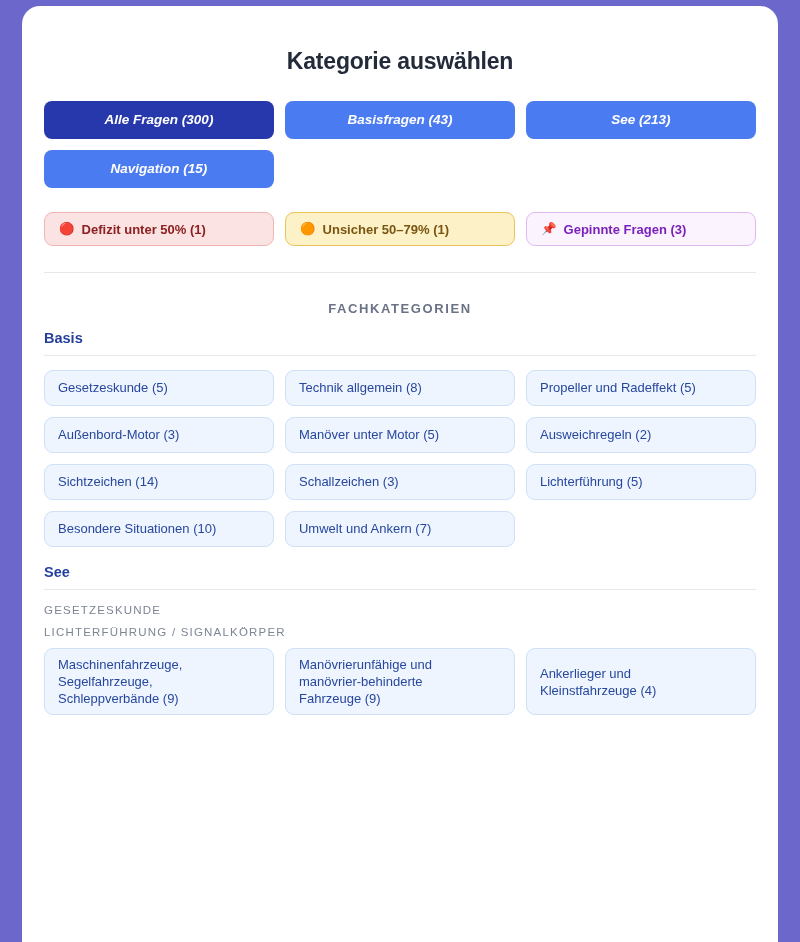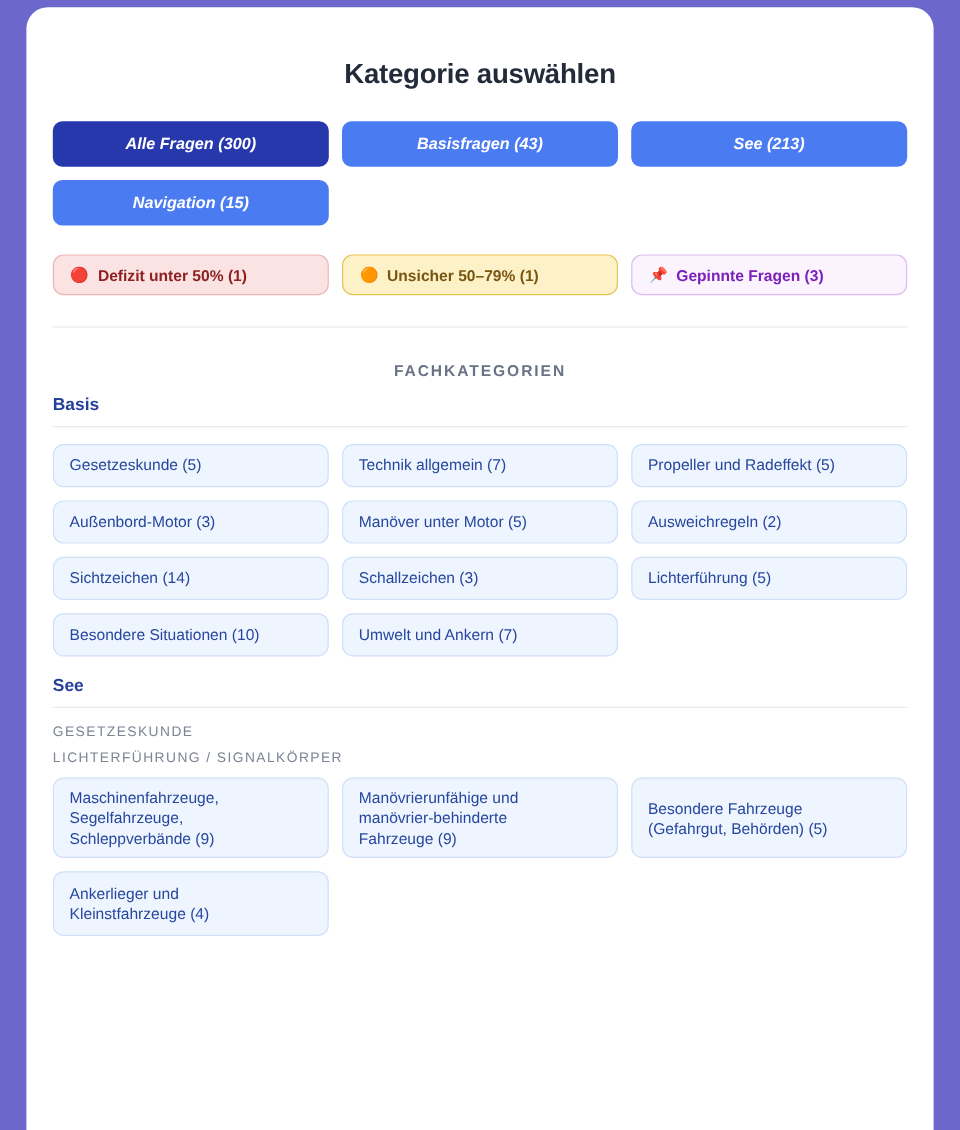--- a/index.html
+++ b/index.html
@@ -211,21 +211,21 @@
   <div class="section-caption">FACHKATEGORIEN</div>
 
   <div class="group">
     <div class="group-title">Basis</div>
     <div class="group-rule"></div>
     <div class="chip-grid">
       <div class="chip">
           <span>Gesetzeskunde (5)</span>
         </div>
       <div class="chip">
-          <span>Technik allgemein (7)</span>
+          <span>Technik allgemein (8)</span>
         </div>
       <div class="chip">
           <span>Propeller und Radeffekt (5)</span>
         </div>
       <div class="chip">
           <span>Außenbord-Motor (3)</span>
         </div>
       <div class="chip">
           <span>Manöver unter Motor (5)</span>
         </div>
@@ -261,24 +261,20 @@
       <div class="chip xtall">
           <span>Maschinenfahrzeuge,
 Segelfahrzeuge,
 Schleppverbände (9)</span>
         </div>
       <div class="chip xtall">
           <span>Manövrierunfähige und
 manövrier-behinderte
 Fahrzeuge (9)</span>
         </div>
-      <div class="chip xtall">
-          <span>Besondere Fahrzeuge
-(Gefahrgut, Behörden) (5)</span>
-        </div>
       <div class="chip tall">
           <span>Ankerlieger und
 Kleinstfahrzeuge (4)</span>
         </div>
     </div>
   </div>
 
 </div>
 
 </body></html>

